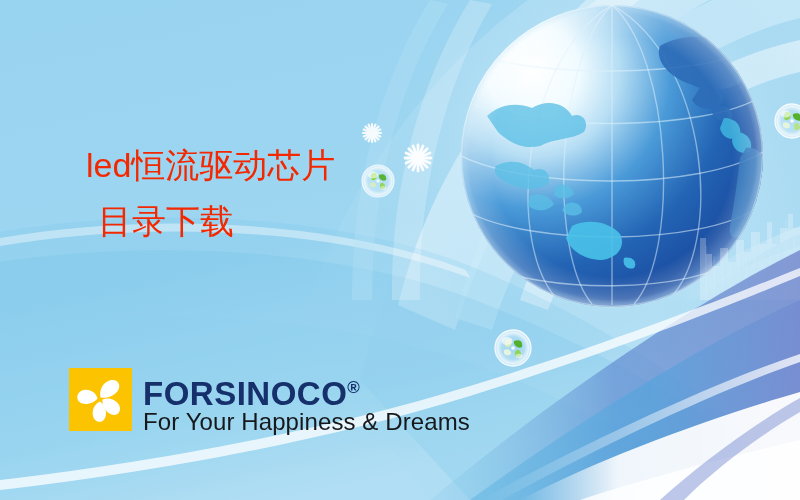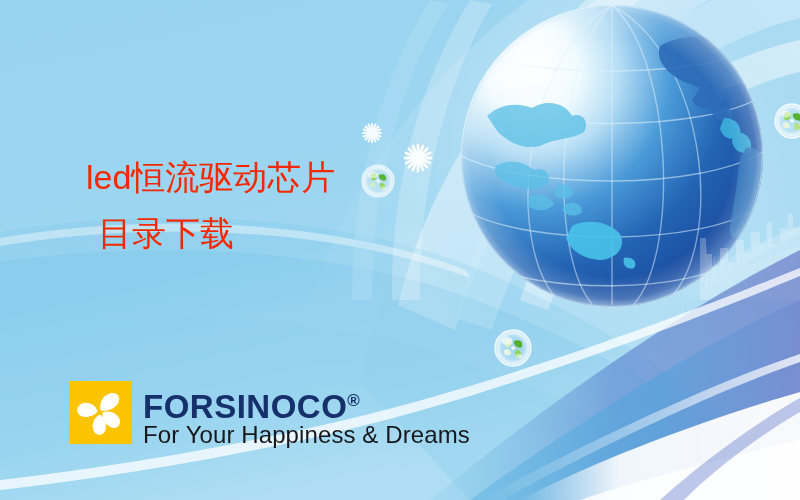--- a/index.html
+++ b/index.html
@@ -23,42 +23,42 @@
     top: 0;
     width: 800px;
     height: 500px;
     display: block;
   }
 
   
   #headline {
     position: absolute;
     left: 86px;
-    top: 160px;
+    top: 148px;
     width: 330px;
     z-index: 40;
     line-height: 1.0;
     pointer-events: none;
   }
   .headline-line {
     color: #f42800;
     font-size: 34px;
     font-family: "Liberation Sans", sans-serif;
     font-weight: 400;
     letter-spacing: 0px;
     white-space: nowrap;
   }
   #headline-line-1 { margin-bottom: 22px; }
   #headline-line-2 { padding-left: 12px; margin-top: 12px; }
 
   
   #logo {
     position: absolute;
     left: 69px;
-    top: 381px;
+    top: 368px;
     z-index: 40;
     display: flex;
     align-items: flex-start;
   }
   #logo-mark {
     width: 63px;
     height: 63px;
     background: #fcc400;
     position: relative;
     flex: 0 0 auto;

